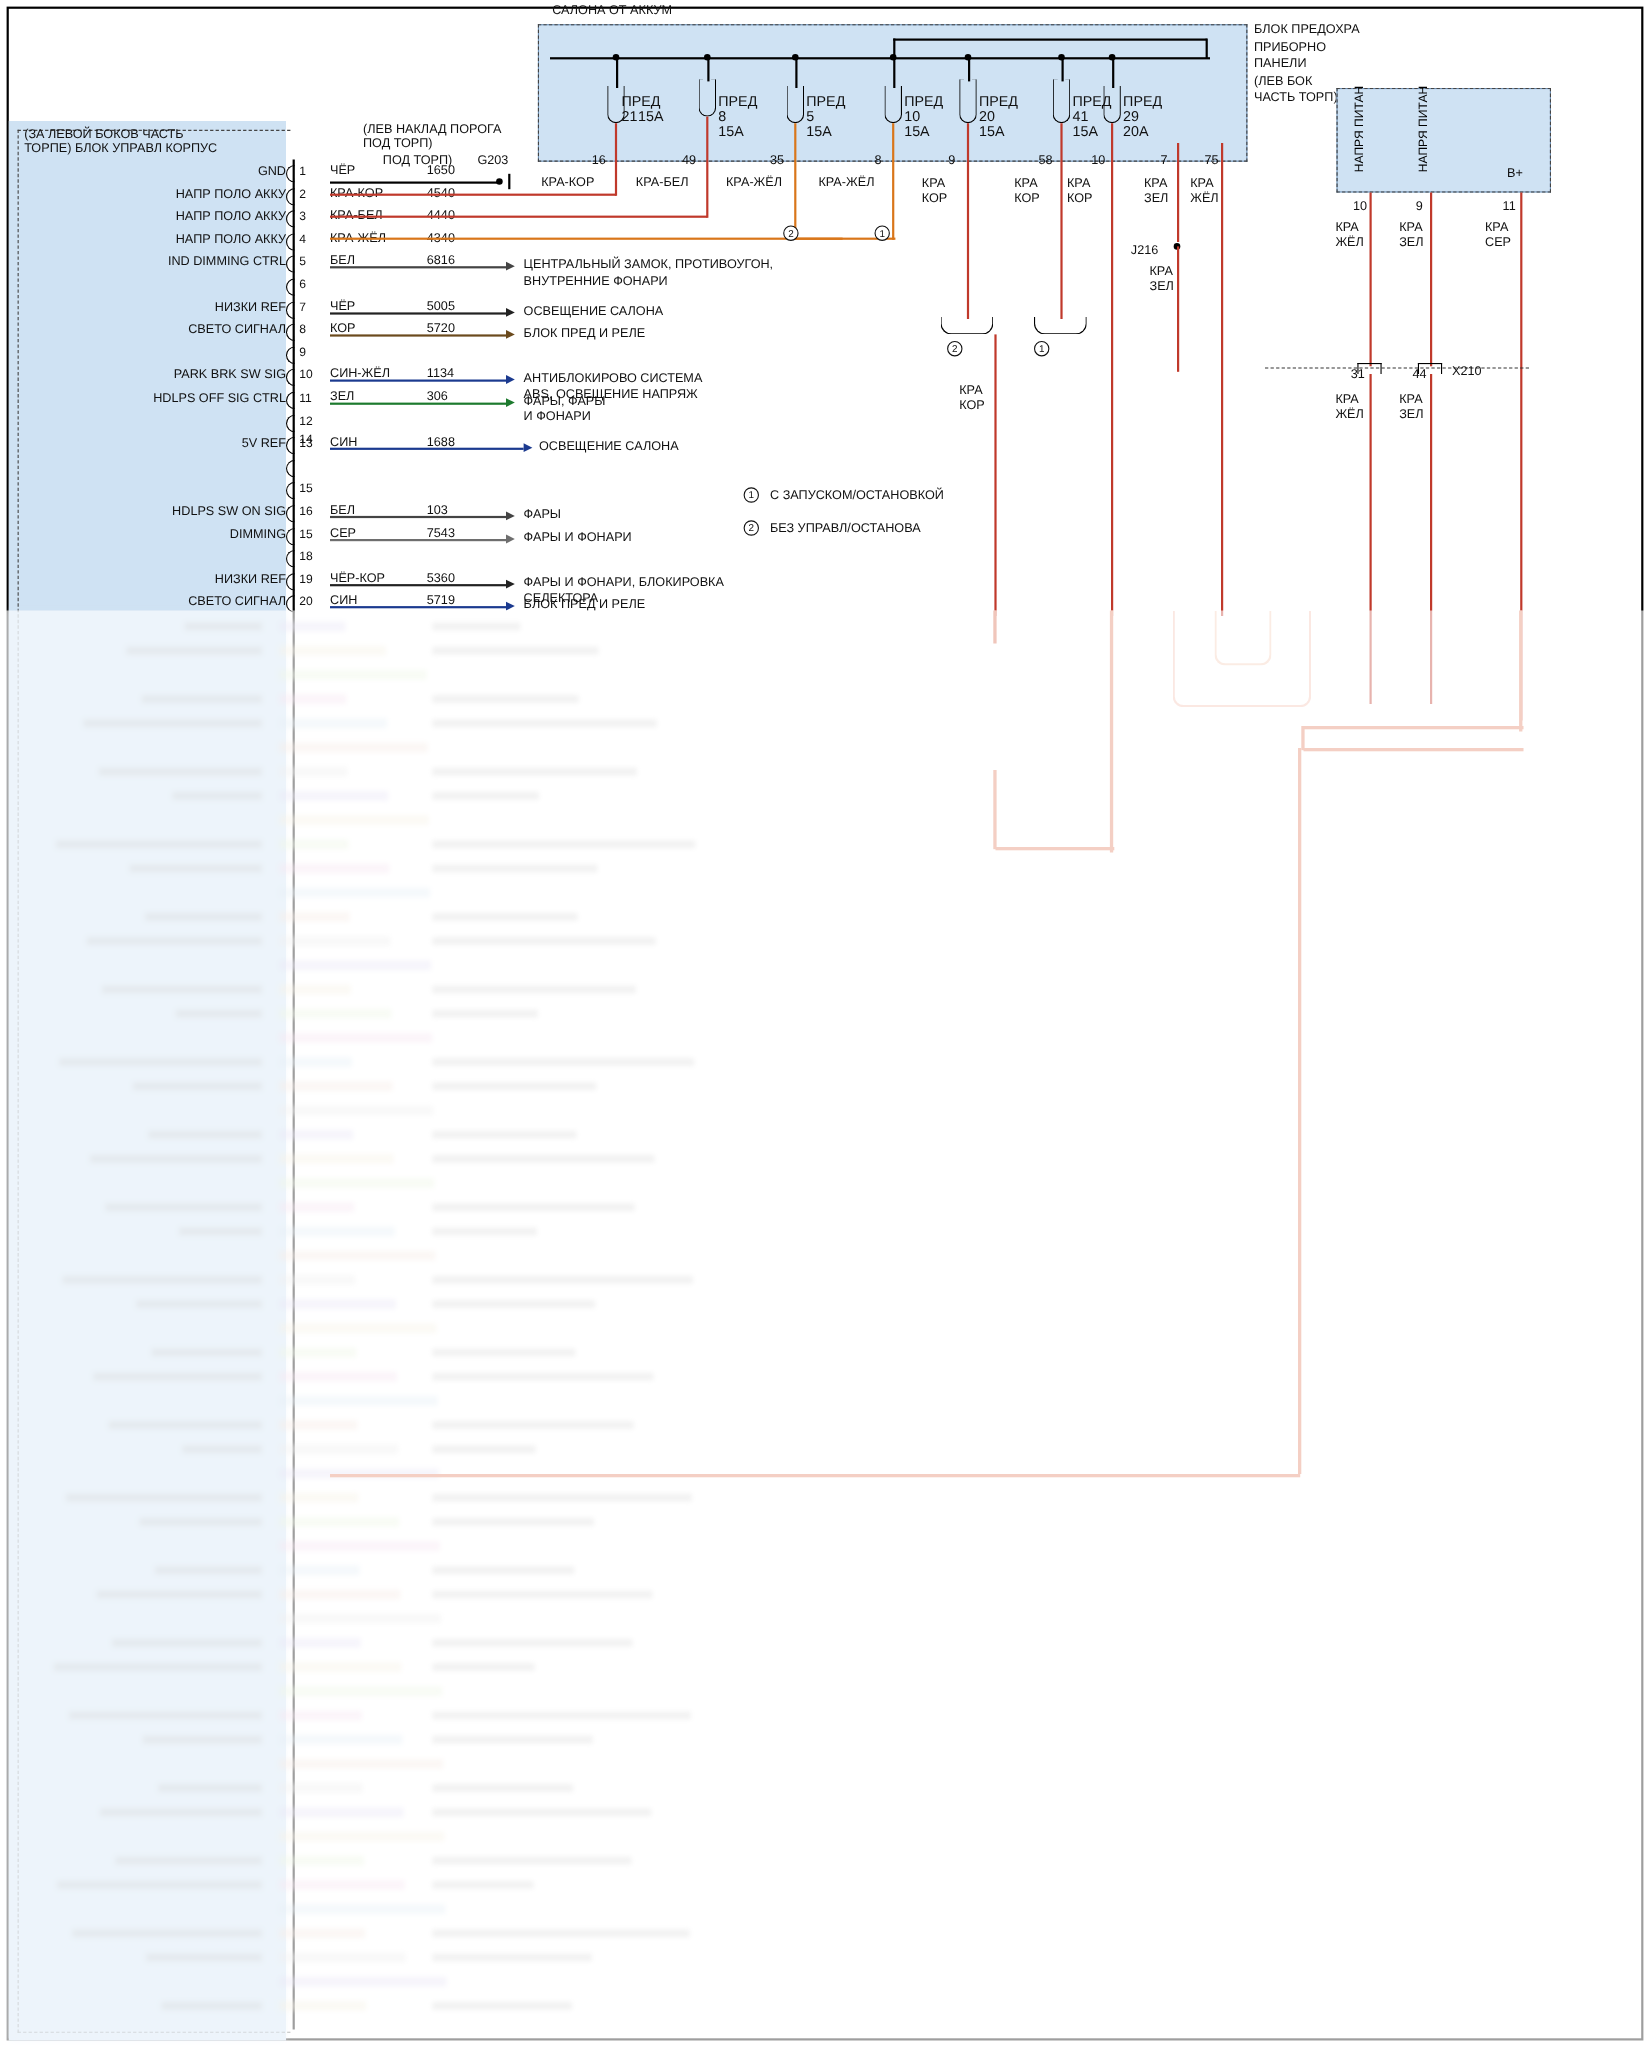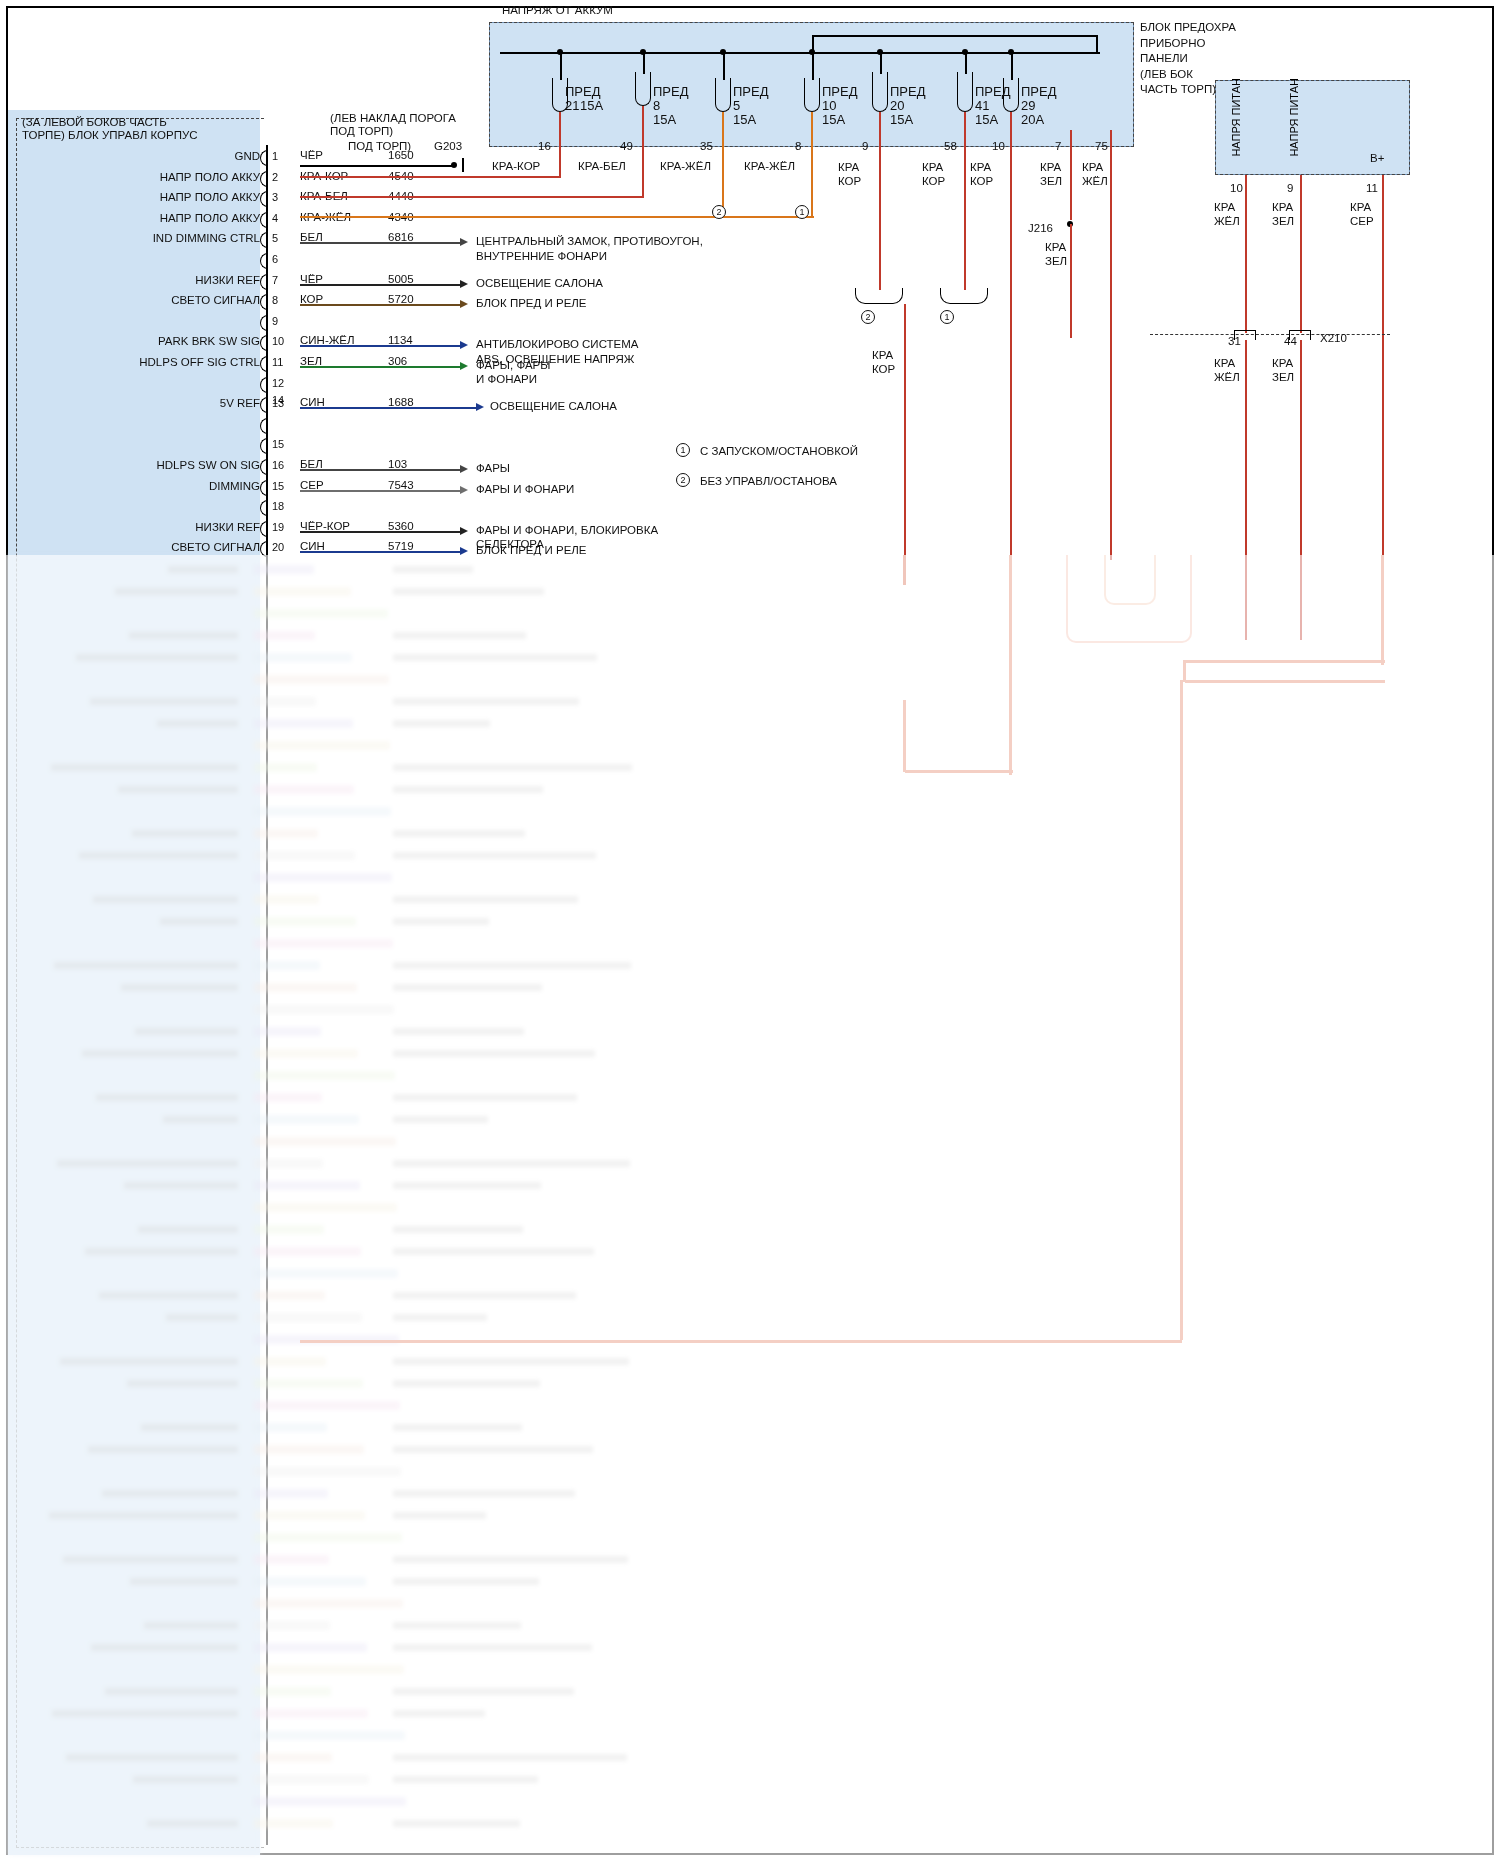--- a/index.html
+++ b/index.html
@@ -38,21 +38,21 @@
   <div class="dashbox" style="left:16px;top:118px;width:248px;height:1730px;border-right:none;"></div>
   <div class="txt" style="left:22px;top:116px;font-size:11.5px;">(ЗА ЛЕВОЙ БОКОВ ЧАСТЬ
 ТОРПЕ) БЛОК УПРАВЛ КОРПУС</div>
 
   <div class="txt" style="left:330px;top:112px;font-size:11.5px;">(ЛЕВ НАКЛАД ПОРОГА
 ПОД ТОРП)</div>
   <div class="txt" style="left:348px;top:140px;font-size:11.5px;">ПОД ТОРП)</div>
 
   <div class="panel" style="left:489px;top:22px;width:645px;height:125px;"></div>
   <div class="dashbox" style="left:489px;top:22px;width:645px;height:125px;"></div>
-  <div class="txt" style="left:502px;top:4px;">НАПРЯЖ ОТ АККУМ</div>
+  <div class="txt" style="left:502px;top:4px;">САЛОНА ОТ АККУМ</div>
   <div class="txt" style="left:1140px;top:20px;line-height:1.35;">БЛОК ПРЕДОХРА
 ПРИБОРНО
 ПАНЕЛИ
 (ЛЕВ БОК
 ЧАСТЬ ТОРП)</div>
 
   <div class="wire h" style="left:500px;top:52px;width:600px;"></div>
   <div class="wire h" style="left:812px;top:35px;width:285px;"></div>
   <div class="wire v" style="left:812px;top:35px;height:18px;"></div>
   <div class="wire v" style="left:1096px;top:35px;height:18px;"></div>

